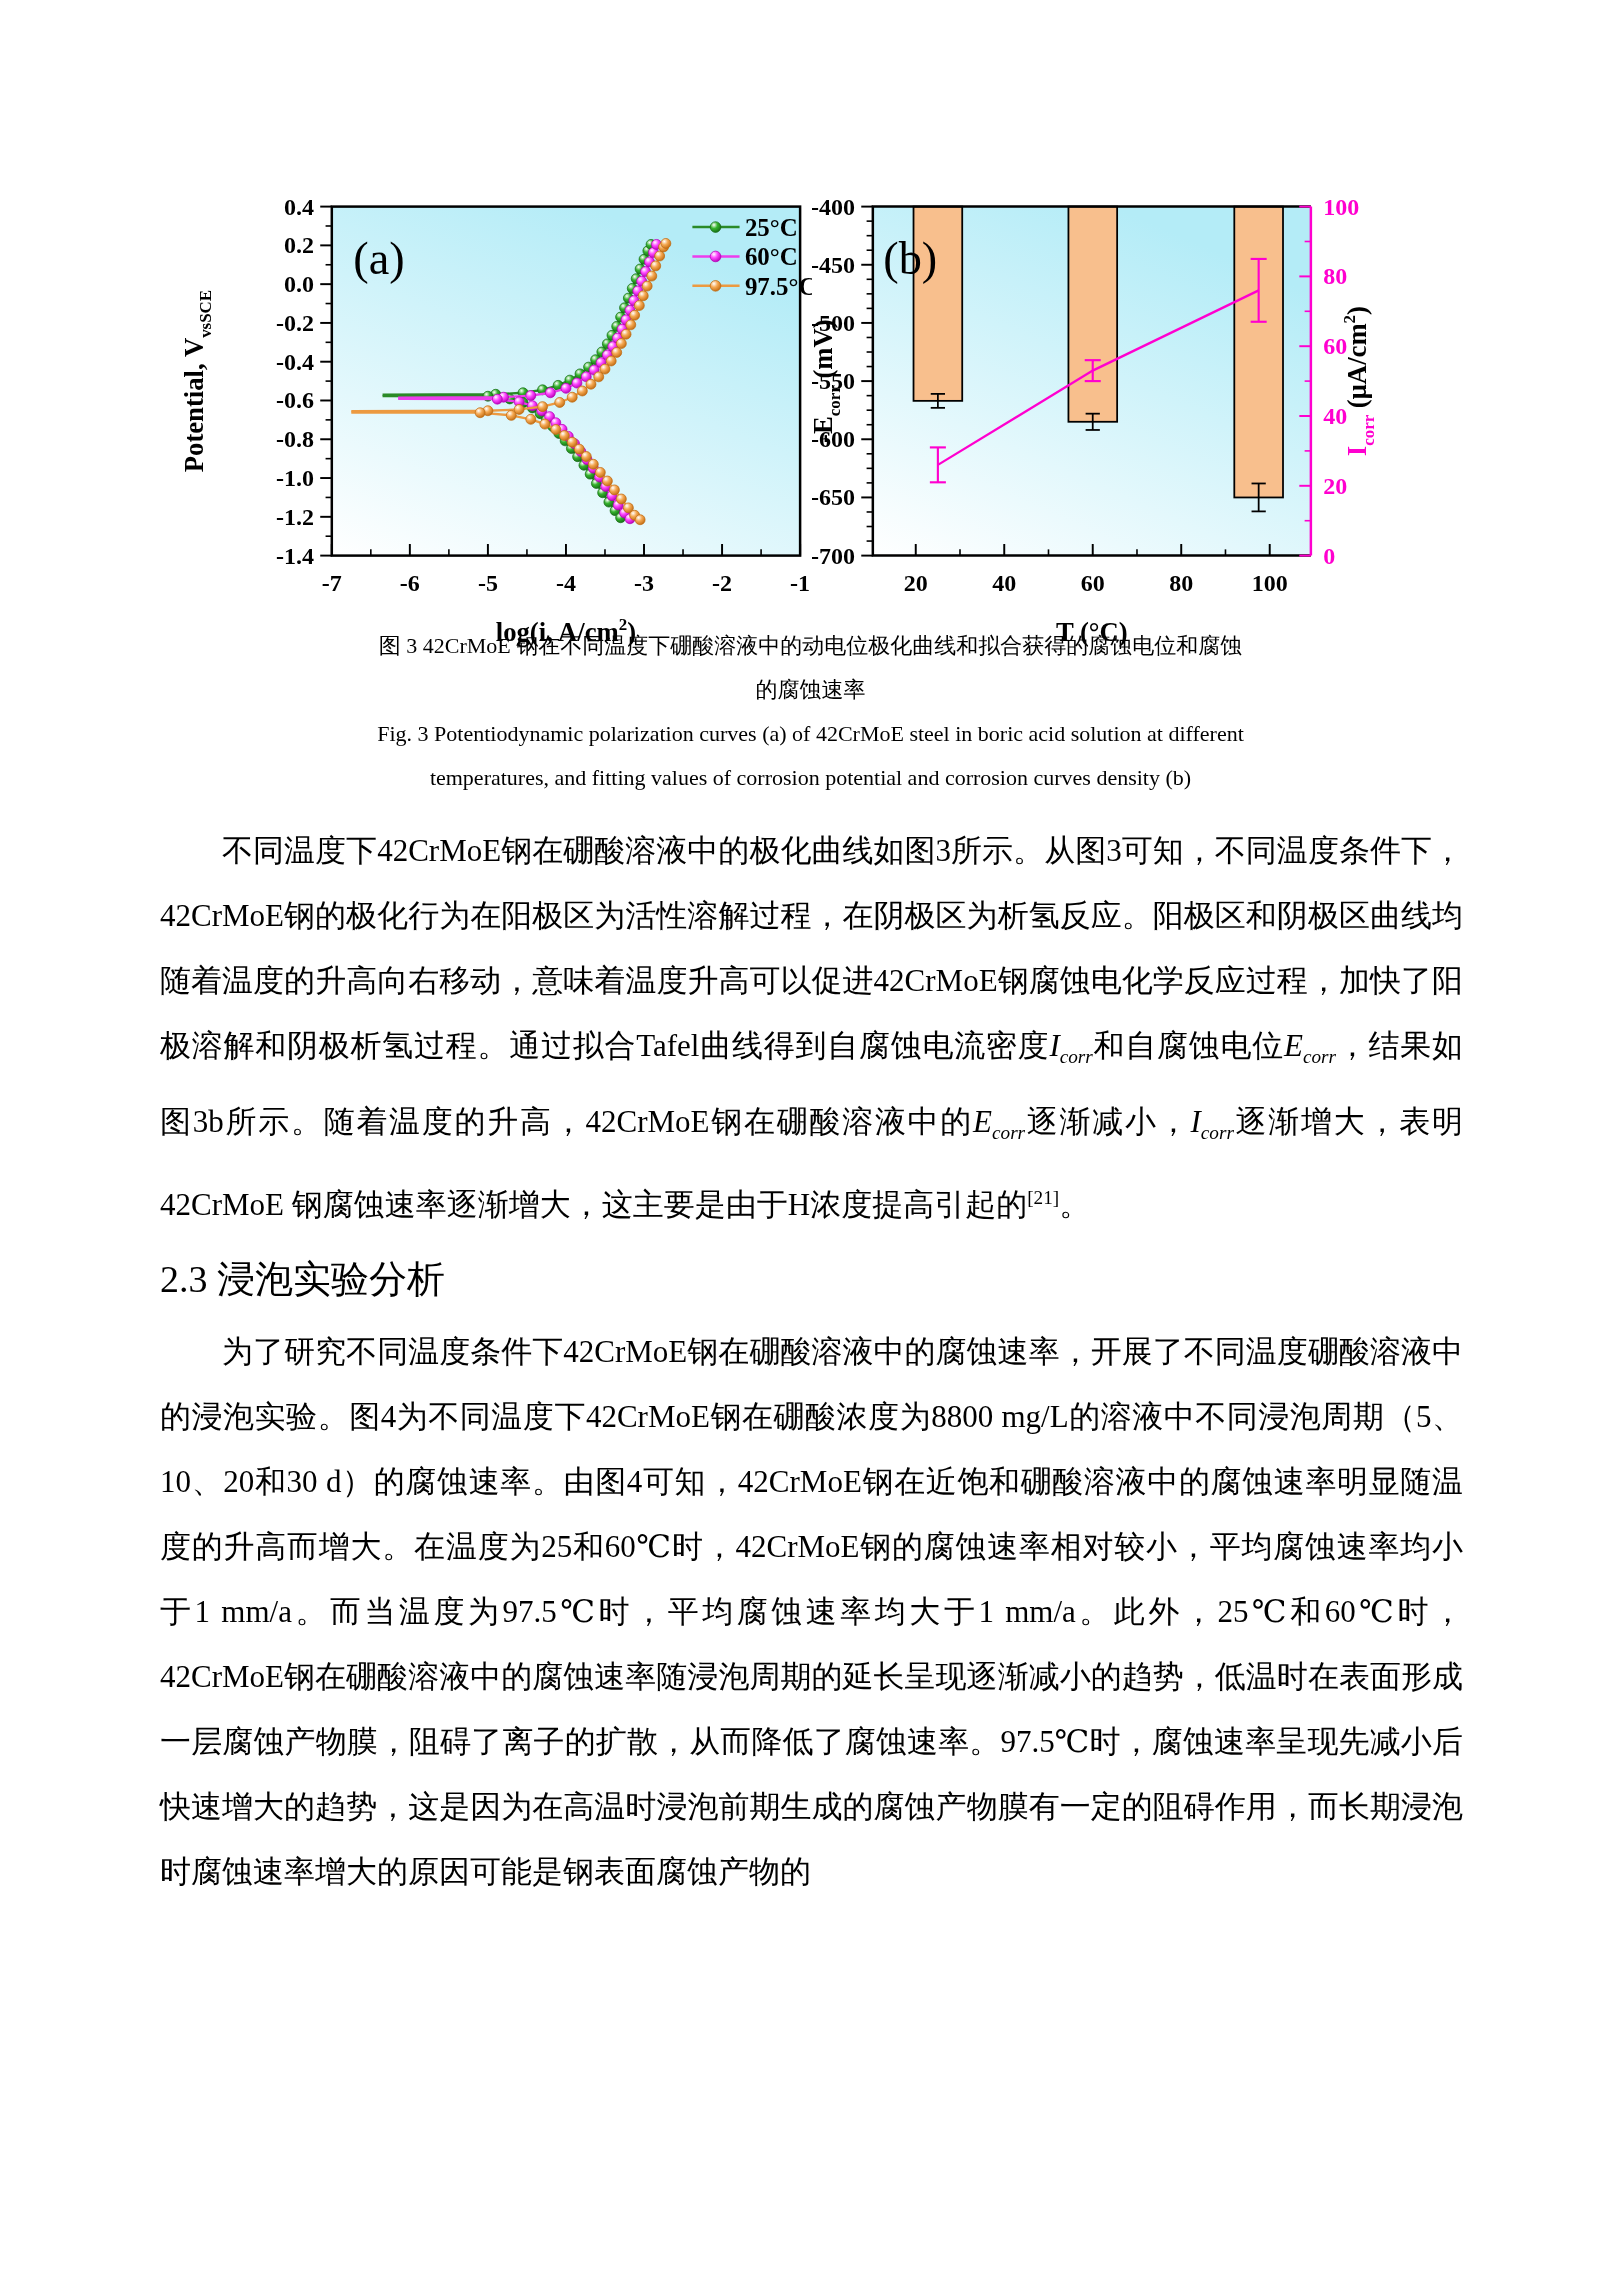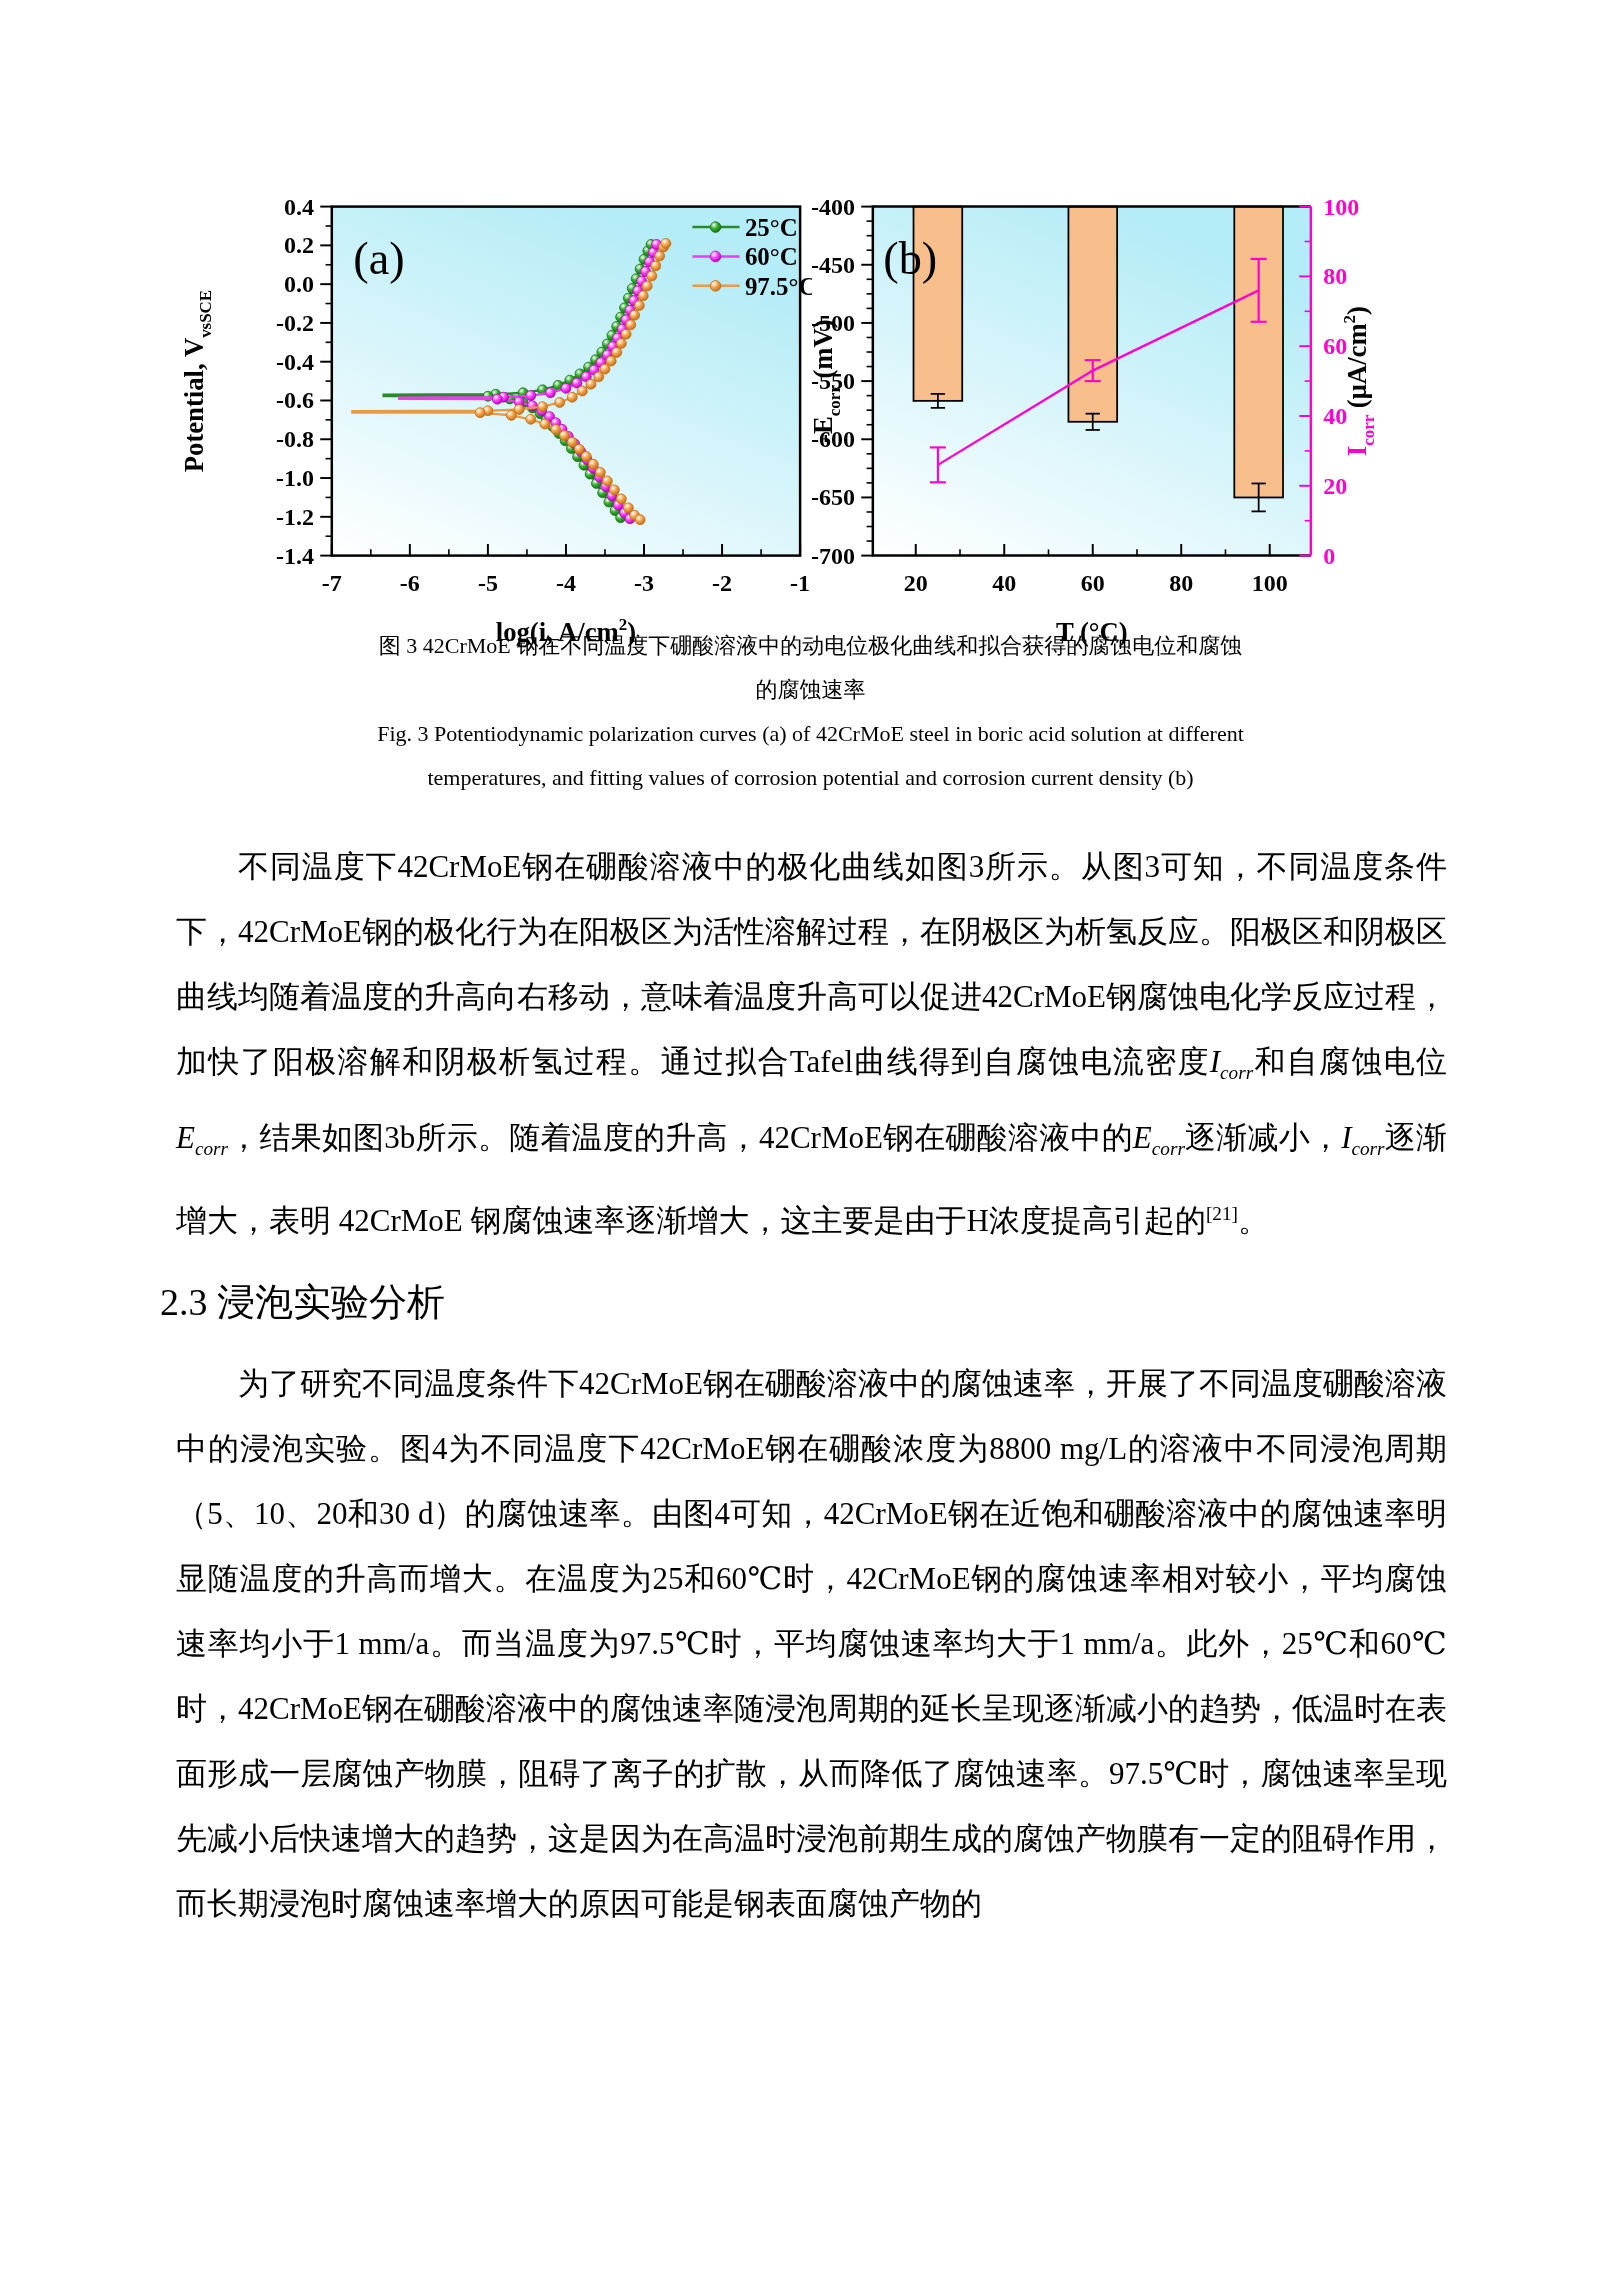--- a/index.html
+++ b/index.html
@@ -8,21 +8,21 @@
     font-family:"Liberation Serif","DejaVu Serif",serif;color:#000;overflow:hidden;
   }
   .figure-row{position:absolute;left:165px;top:114px;display:flex;}
   .figure-row svg{display:block;}
   .captions{position:absolute;left:80px;top:624px;width:1461px;text-align:center;}
   .cap{font-size:22px;line-height:44px;white-space:nowrap;}
   .body-text{
     position:absolute;left:160px;top:818px;width:1303px;
     font-size:31px;line-height:65px;text-align:justify;
   }
-  .para{margin:16px;text-indent:62px;}
+  .para{margin:0;text-indent:62px;}
   .section-heading{margin:9px 0 7.1px 0;font-size:38px;font-weight:400;line-height:65px;text-indent:0;}
   .var{font-style:italic;}
   .body-text sub{font-size:0.62em;font-style:italic;}
   .body-text sup{font-size:0.62em;}
 </style>
 </head>
 <body>
 
 <div class="page">
 
@@ -354,21 +354,21 @@
         <text x="22" y="300" text-anchor="middle" font-weight="bold" font-size="30" font-family="&quot;Liberation Serif&quot;,serif" transform="rotate(-90 22 300)"><tspan>-E</tspan><tspan dy="9" font-size="19">corr</tspan><tspan dy="-9"> (mV)</tspan></text>
         <text x="622" y="300" text-anchor="middle" font-weight="bold" font-size="30" font-family="&quot;Liberation Serif&quot;,serif" transform="rotate(-90 622 300)"><tspan fill="#ff00cf">I</tspan><tspan dy="9" font-size="19" fill="#ff00cf">corr</tspan><tspan dy="-9" fill="#000"> (μA/cm</tspan><tspan dy="-12" font-size="19" fill="#000">2</tspan><tspan dy="12" fill="#000">)</tspan></text>
         <text x="110" y="180" font-size="52" text-anchor="middle" font-weight="400" fill="#000" font-family="&quot;Liberation Serif&quot;,serif">(b)</text>
       </svg>
   </div>
 
   <div class="captions">
     <div class="cap">图 3 42CrMoE 钢在不同温度下硼酸溶液中的动电位极化曲线和拟合获得的腐蚀电位和腐蚀</div>
     <div class="cap">的腐蚀速率</div>
     <div class="cap">Fig. 3 Potentiodynamic polarization curves (a) of 42CrMoE steel in boric acid solution at different</div>
-    <div class="cap">temperatures, and fitting values of corrosion potential and corrosion current density (b)</div>
+    <div class="cap">temperatures, and fitting values of corrosion potential and corrosion curves density (b)</div>
   </div>
 
   <div class="body-text">
     <p class="para">不同温度下42CrMoE钢在硼酸溶液中的极化曲线如图3所示。从图3可知，不同温度条件下，42CrMoE钢的极化行为在阳极区为活性溶解过程，在阴极区为析氢反应。阳极区和阴极区曲线均随着温度的升高向右移动，意味着温度升高可以促进42CrMoE钢腐蚀电化学反应过程，加快了阳极溶解和阴极析氢过程。通过拟合Tafel曲线得到自腐蚀电流密度<span class="var">I<sub>corr</sub></span>和自腐蚀电位<span class="var">E<sub>corr</sub></span>，结果如图3b所示。随着温度的升高，42CrMoE钢在硼酸溶液中的<span class="var">E<sub>corr</sub></span>逐渐减小，<span class="var">I<sub>corr</sub></span>逐渐增大，表明 42CrMoE 钢腐蚀速率逐渐增大，这主要是由于H浓度提高引起的<sup>[21]</sup>。</p>
     <h3 class="section-heading">2.3 浸泡实验分析</h3>
     <p class="para">为了研究不同温度条件下42CrMoE钢在硼酸溶液中的腐蚀速率，开展了不同温度硼酸溶液中的浸泡实验。图4为不同温度下42CrMoE钢在硼酸浓度为8800 mg/L的溶液中不同浸泡周期（5、10、20和30 d）的腐蚀速率。由图4可知，42CrMoE钢在近饱和硼酸溶液中的腐蚀速率明显随温度的升高而增大。在温度为25和60℃时，42CrMoE钢的腐蚀速率相对较小，平均腐蚀速率均小于1 mm/a。而当温度为97.5℃时，平均腐蚀速率均大于1 mm/a。此外，25℃和60℃时，42CrMoE钢在硼酸溶液中的腐蚀速率随浸泡周期的延长呈现逐渐减小的趋势，低温时在表面形成一层腐蚀产物膜，阻碍了离子的扩散，从而降低了腐蚀速率。97.5℃时，腐蚀速率呈现先减小后快速增大的趋势，这是因为在高温时浸泡前期生成的腐蚀产物膜有一定的阻碍作用，而长期浸泡时腐蚀速率增大的原因可能是钢表面腐蚀产物的</p>
   </div>
 
 </div>
 

